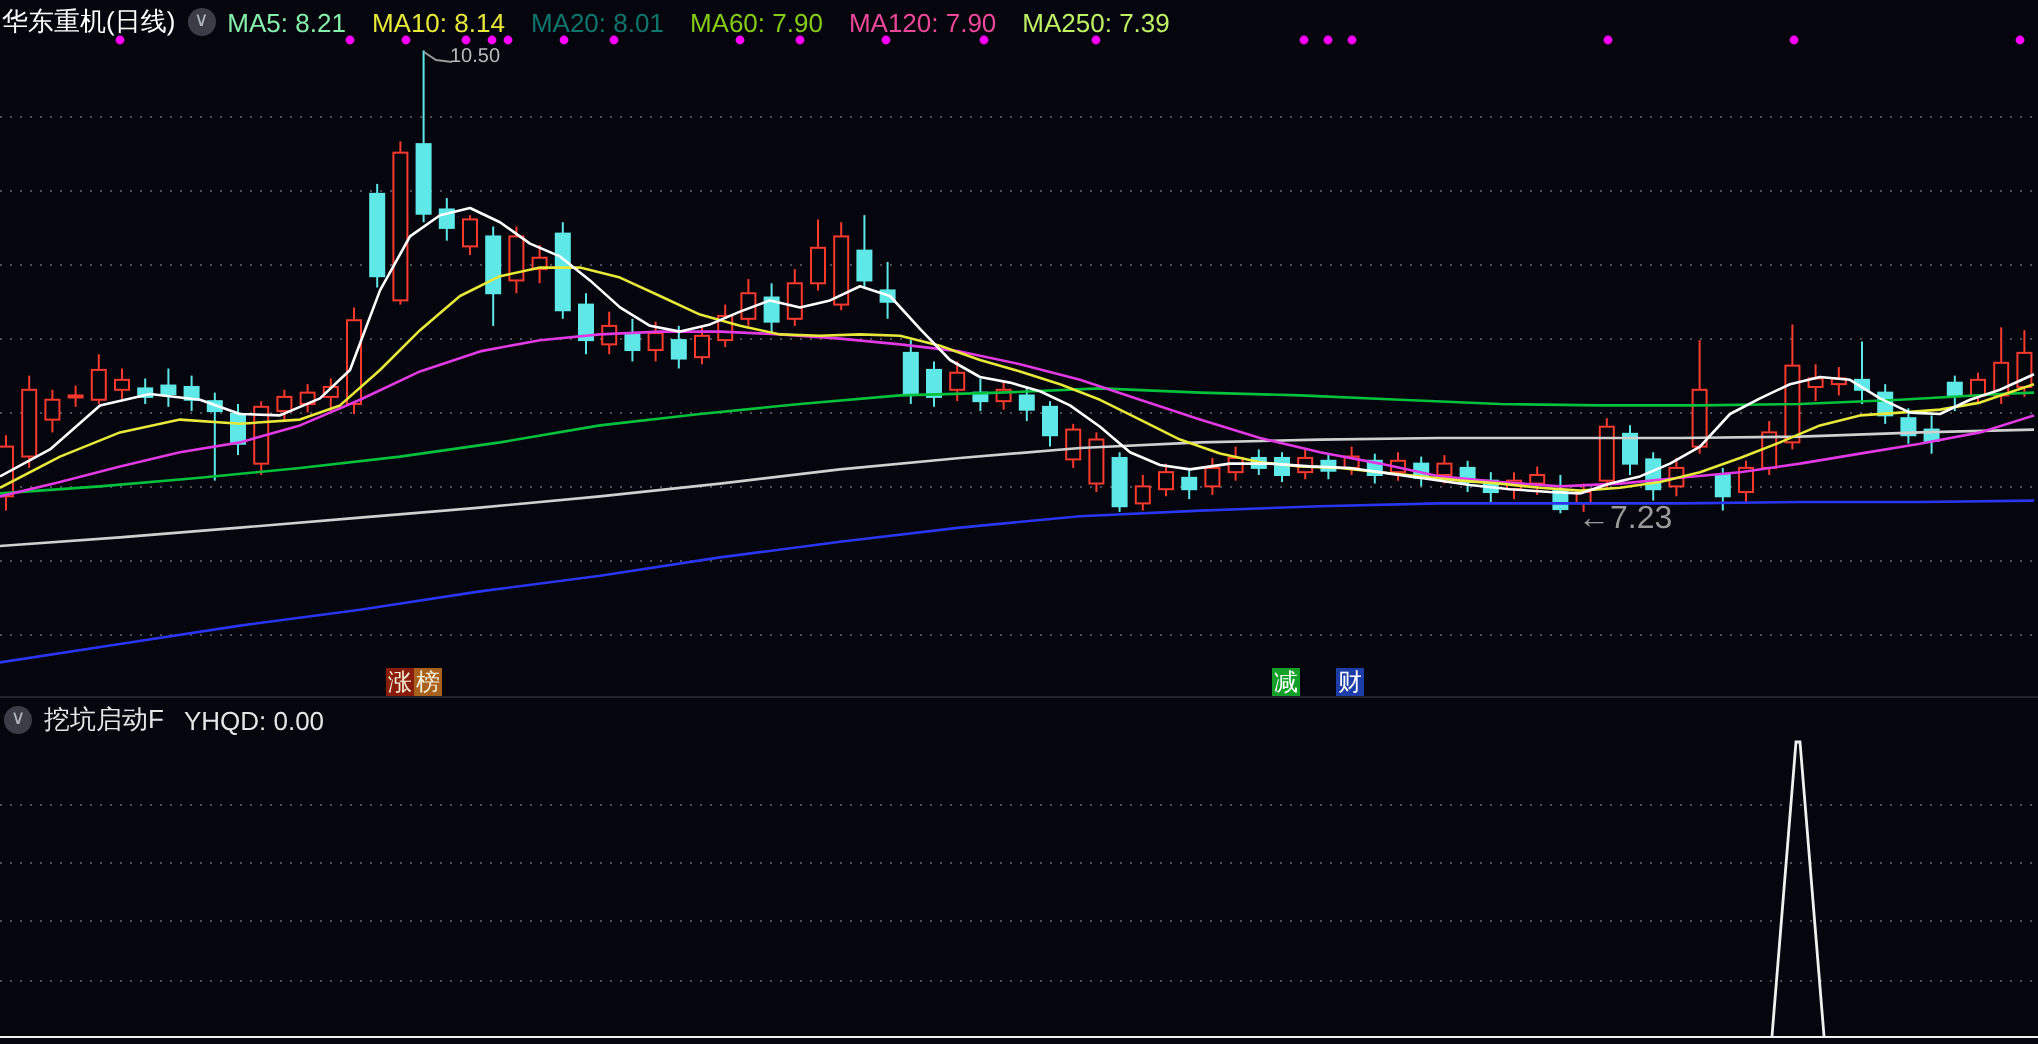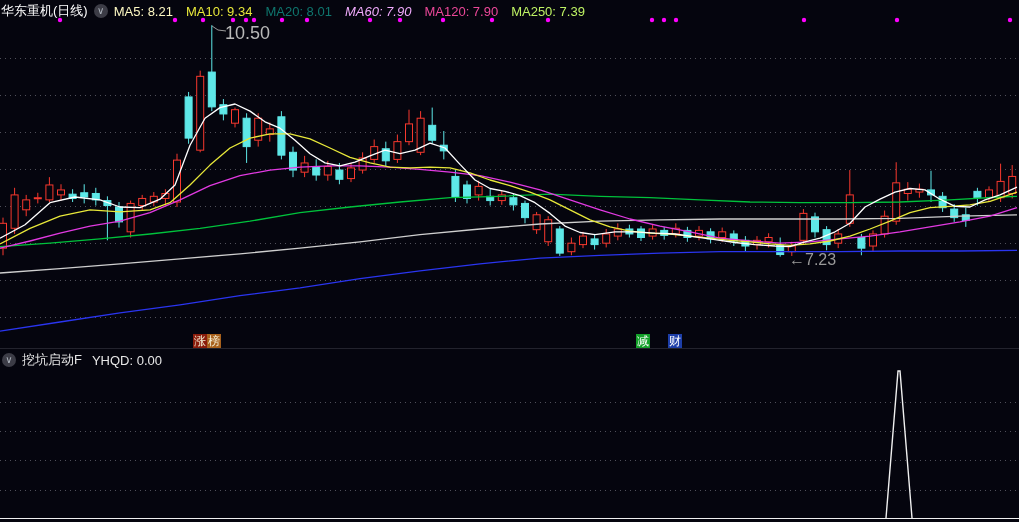--- a/index.html
+++ b/index.html
@@ -13,21 +13,21 @@
         display:inline-flex;align-items:center;justify-content:center;font-size:10px;
         line-height:14px;margin:0 6px;flex:0 0 auto;}
   .ma-label{margin-right:13px;}
   
   #sub-head{position:absolute;left:2px;top:351px;display:flex;align-items:center;
             font-size:13px;color:#e6e6e6;white-space:nowrap;}
   #sub-name{margin-right:10px;text-align:center;}
   
   #chart-svg{position:absolute;left:0;top:0;}
   
-  .ann{position:absolute;font-size:18px;color:#b9b9b9;}
+  .ann{position:absolute;font-size:10px;color:#b9b9b9;}
   #high-label{left:225px;top:23px;}
   #low-label{left:789px;top:251px;font-size:16px;color:#9a9a9a;}
   .tagchar{position:absolute;width:14px;height:15px;line-height:15px;text-align:center;
            font-size:12px;color:#f3ecd2;top:334px;}
   .mkchar{position:absolute;width:14px;height:15px;line-height:15px;text-align:center;
           font-size:12px;color:#ffffff;top:334px;}
   #tag-zhang{left:193px;}
   #tag-bang{left:207px;}
   #mk-jian{left:636px;}
   #mk-cai{left:668px;}
@@ -253,24 +253,24 @@
       <circle cx="897" cy="20" r="2.2" fill="#ff00ff"></circle>
       <circle cx="1010" cy="20" r="2.2" fill="#ff00ff"></circle>
       <path d="M212,26 L218,30 L226,31" fill="none" stroke="#9a9a9a" stroke-width="1"></path>
       <line x1="0" y1="518.5" x2="1019" y2="518.5" stroke="#f0f0f0" stroke-width="1"></line>
       <path d="M 886,518 L 898,371 L 900,371 L 912,518" fill="none" stroke="#f0f0f0" stroke-width="1.4"></path>
     </svg>
 
   <div id="top-bar">
     <span id="stock-title">华东重机(日线)</span>
     <span class="chev">∨</span>
-    <span class="ma-label" style="color: #fef9c3; text-align: right;">MA5: 8.21</span>
-    <span class="ma-label" style="color: rgb(232, 232, 58);">MA10: 9.34</span>
+    <span class="ma-label" style="color: #86efac; text-align: right;">MA5: 8.21</span>
+    <span class="ma-label" style="color: rgb(232, 232, 58);">MA10: 8.14</span>
     <span class="ma-label" style="color: #0f766e;">MA20: 8.01</span>
-    <span class="ma-label" style="color: #f0abfc; font-style: italic;">MA60: 7.90</span>
+    <span class="ma-label" style="color: #84cc16;">MA60: 7.90</span>
     <span class="ma-label" style="color: #ec4899;">MA120: 7.90</span>
     <span class="ma-label" style="color: #bef264;">MA250: 7.39</span>
   </div>
 
   <div class="ann" id="high-label">10.50</div>
   <div class="ann" id="low-label">←7.23</div>
 
   <span class="tagchar" id="tag-zhang" style="background: rgb(138, 28, 12);">涨</span>
   <span class="tagchar" id="tag-bang" style="background: rgb(168, 97, 28);">榜</span>
   <span class="mkchar" id="mk-jian" style="background: rgb(19, 160, 41);">减</span>

